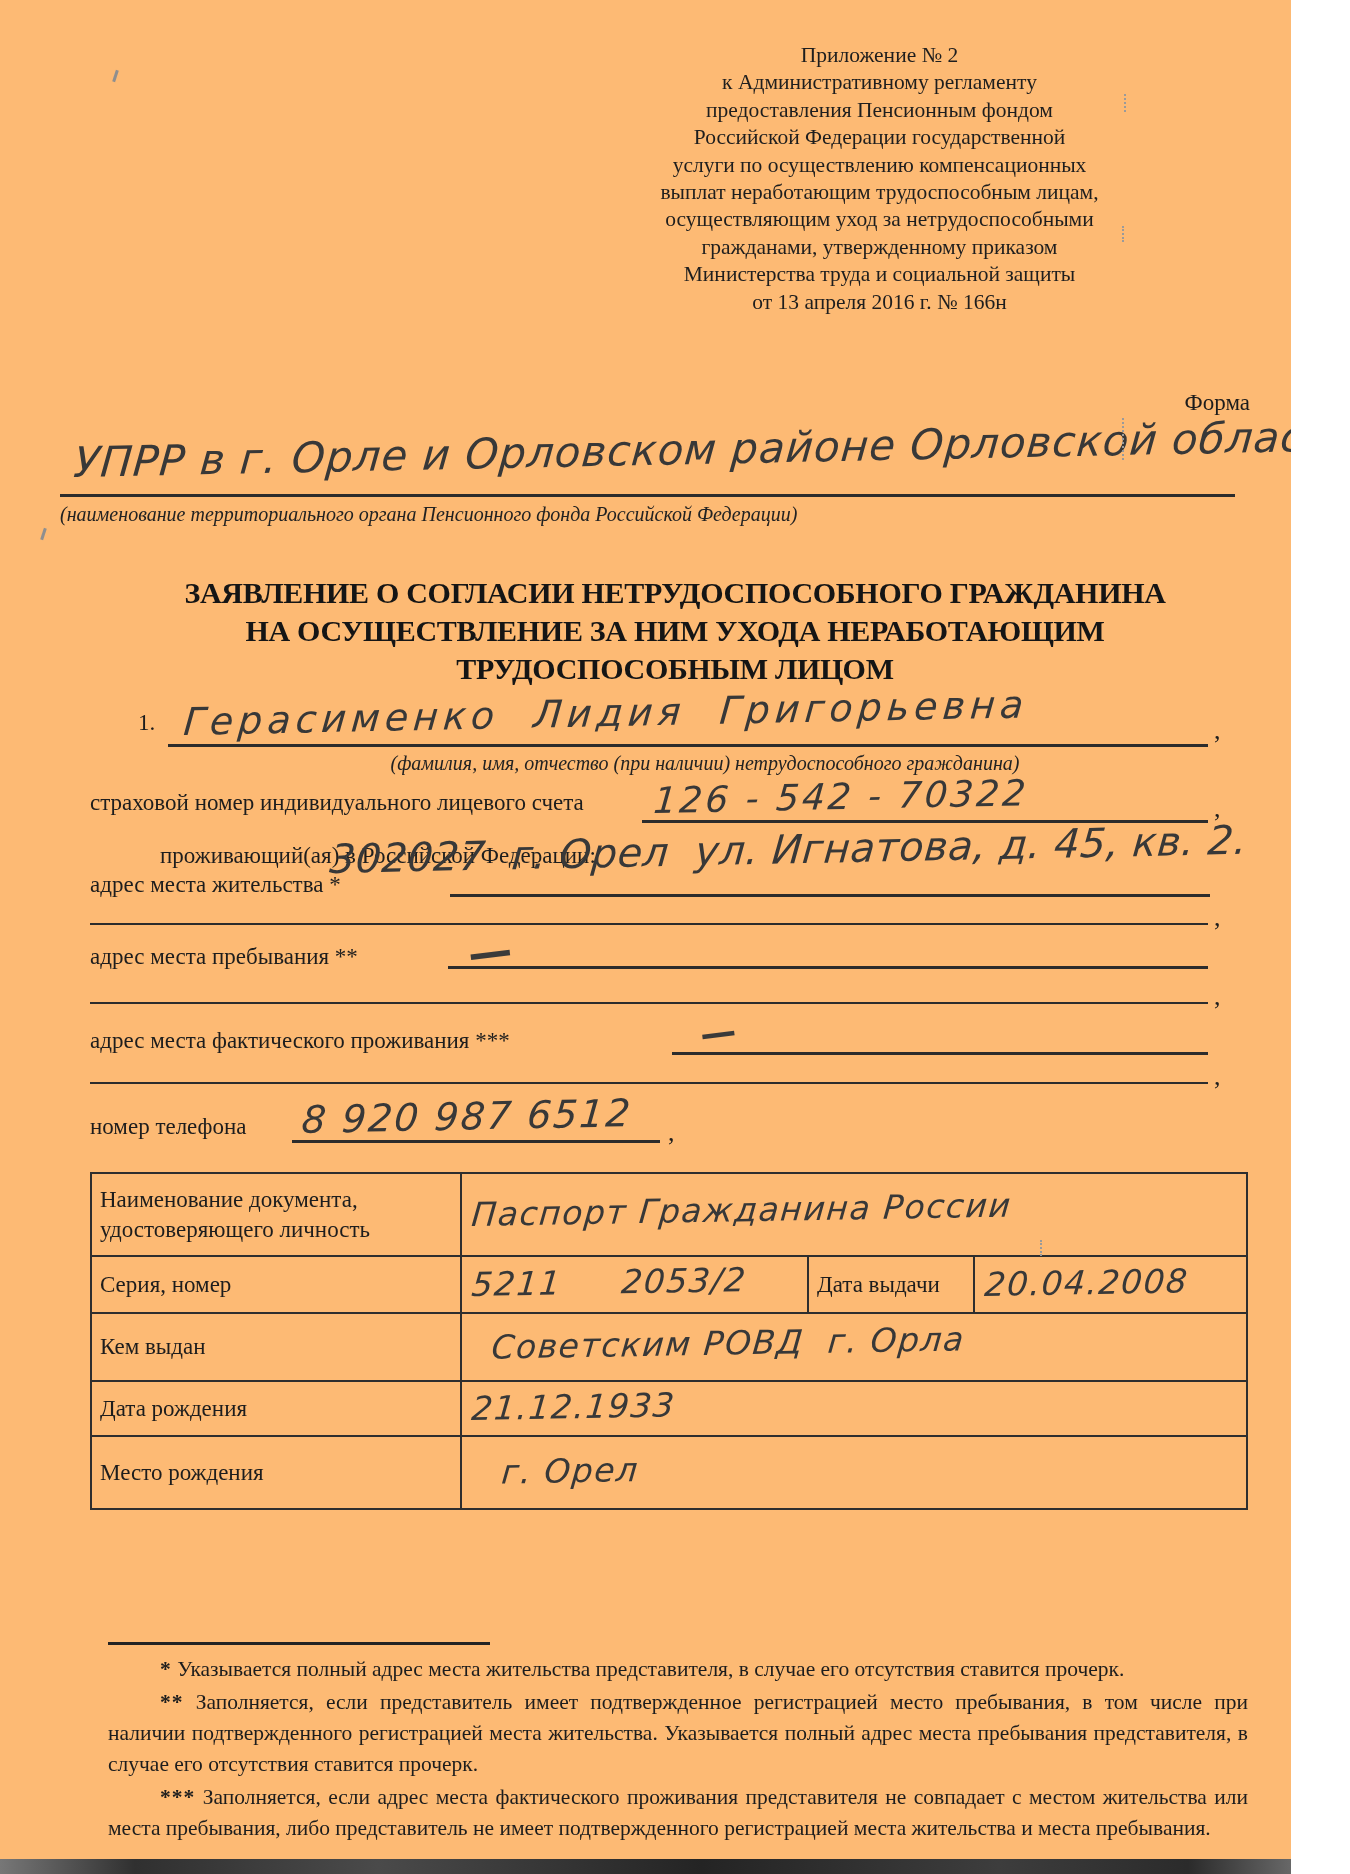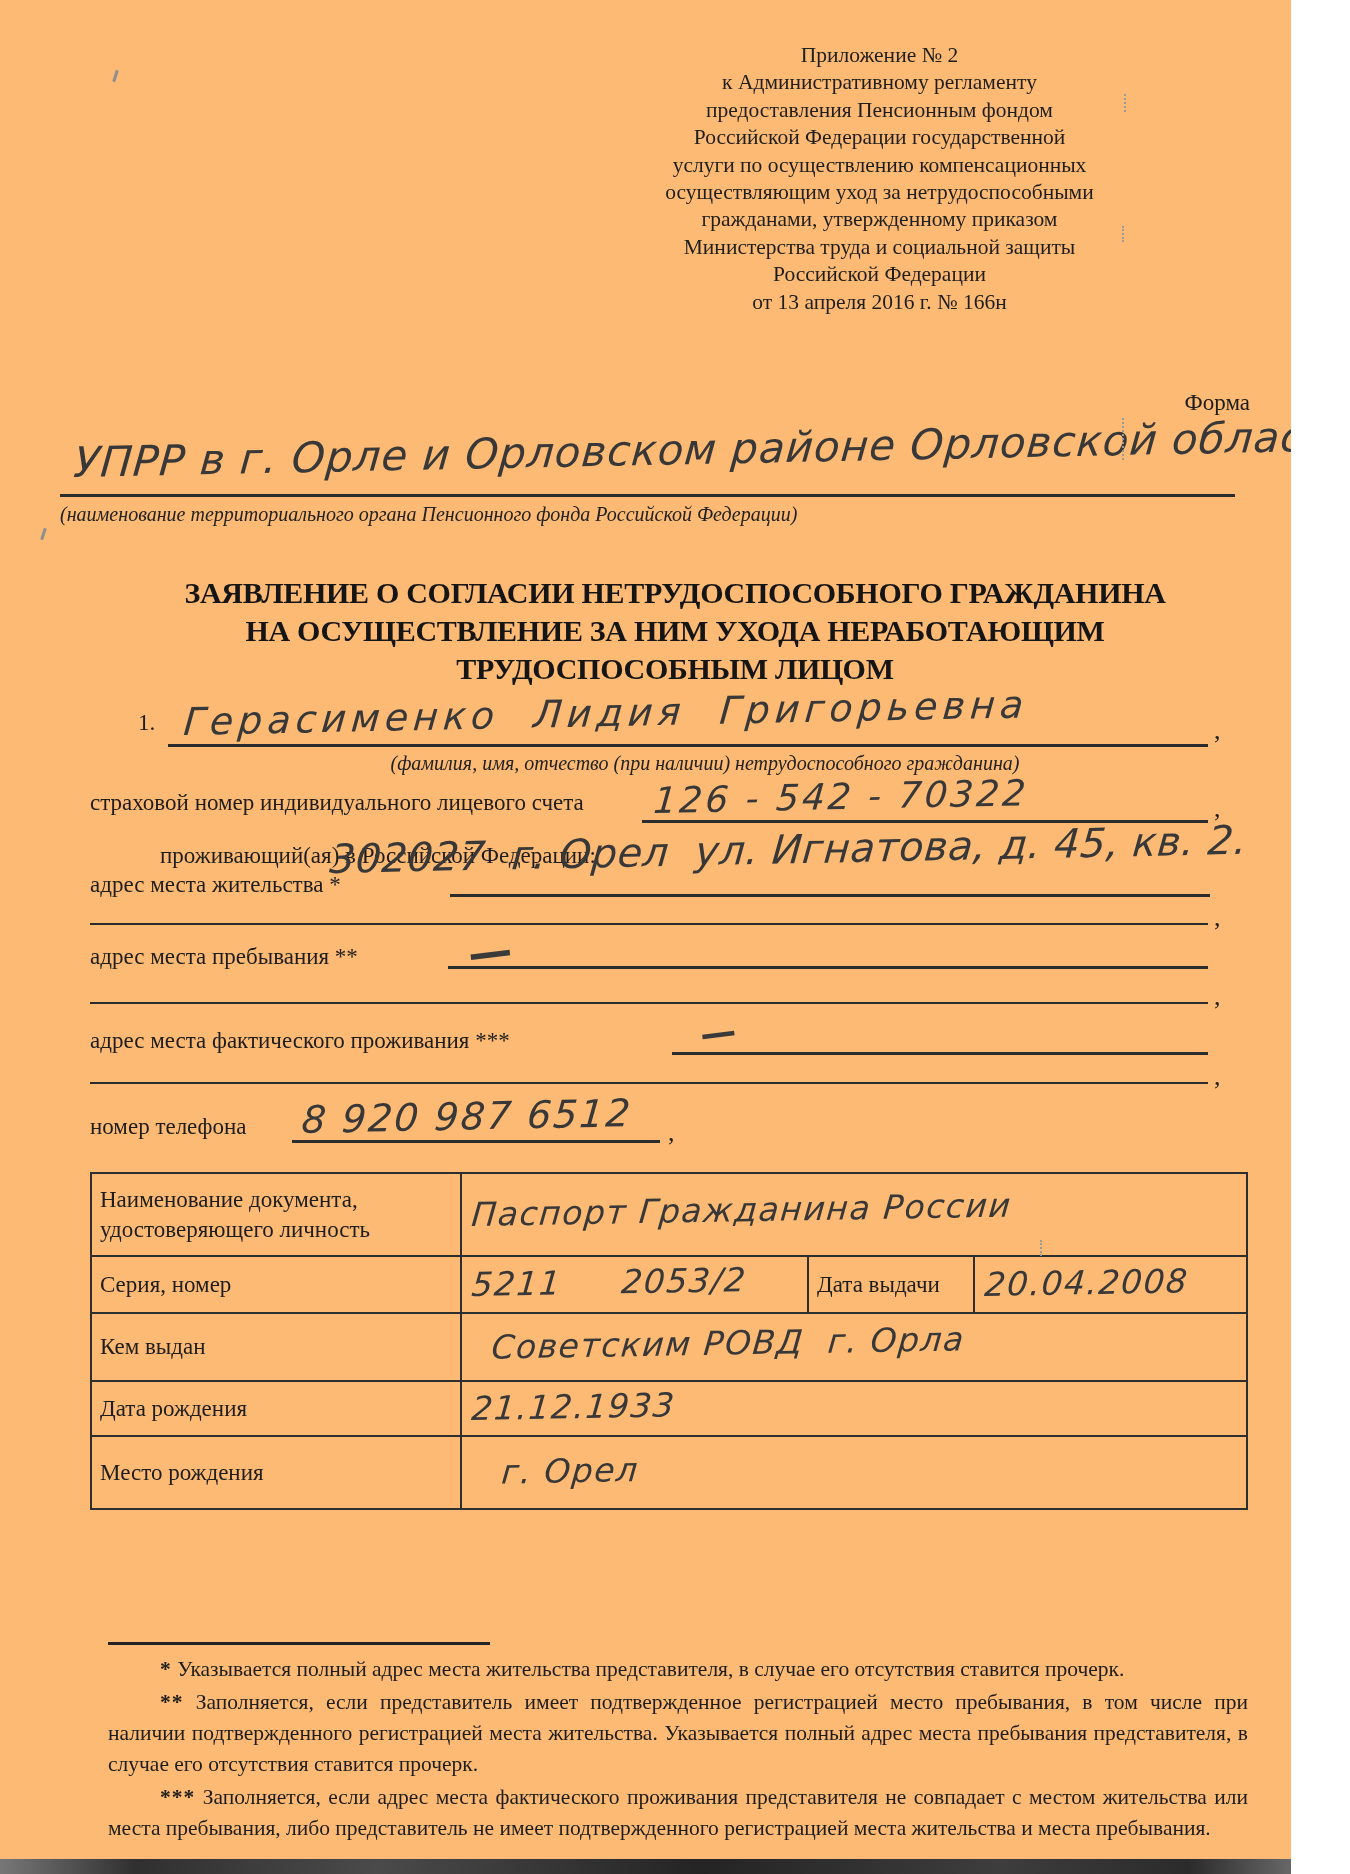--- a/index.html
+++ b/index.html
@@ -78,24 +78,24 @@
 <body>
 
 <div class="page">
 
   <div class="hdr">
     <span class="hdr-line">Приложение № 2</span>
     <span class="hdr-line">к Административному регламенту</span>
     <span class="hdr-line">предоставления Пенсионным фондом</span>
     <span class="hdr-line">Российской Федерации государственной</span>
     <span class="hdr-line">услуги по осуществлению компенсационных</span>
+    <span class="hdr-line">выплат неработающим трудоспособным лицам,</span>
     <span class="hdr-line">осуществляющим уход за нетрудоспособными</span>
     <span class="hdr-line">гражданами, утвержденному приказом</span>
     <span class="hdr-line">Министерства труда и социальной защиты</span>
-    <span class="hdr-line">Российской Федерации</span>
     <span class="hdr-line">от 13 апреля 2016 г. № 166н</span>
   </div>
 
   <div class="forma">Форма</div>
 
   <div class="field" style="left:60px;top:432px;width:1175px;height:62px;"></div>
   <span class="hw hw-org">УПРР в г. Орле и Орловском районе Орловской области</span>
   <div class="org-caption">(наименование территориального органа Пенсионного фонда Российской Федерации)</div>
 
   <div class="title">

